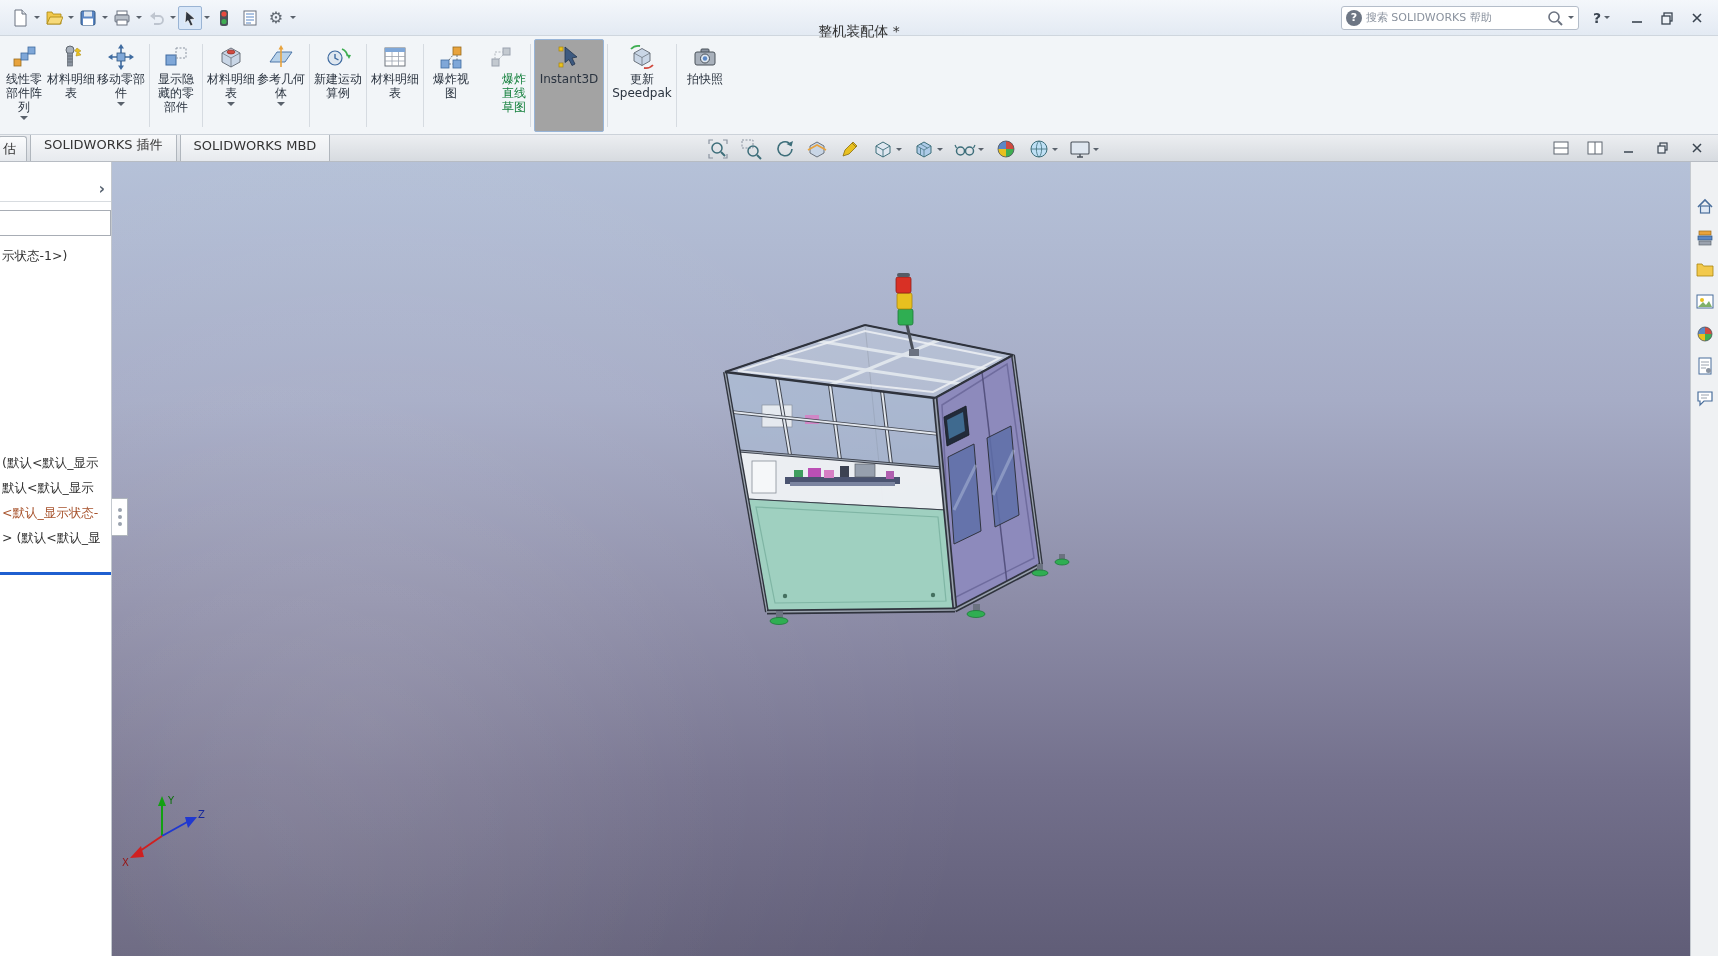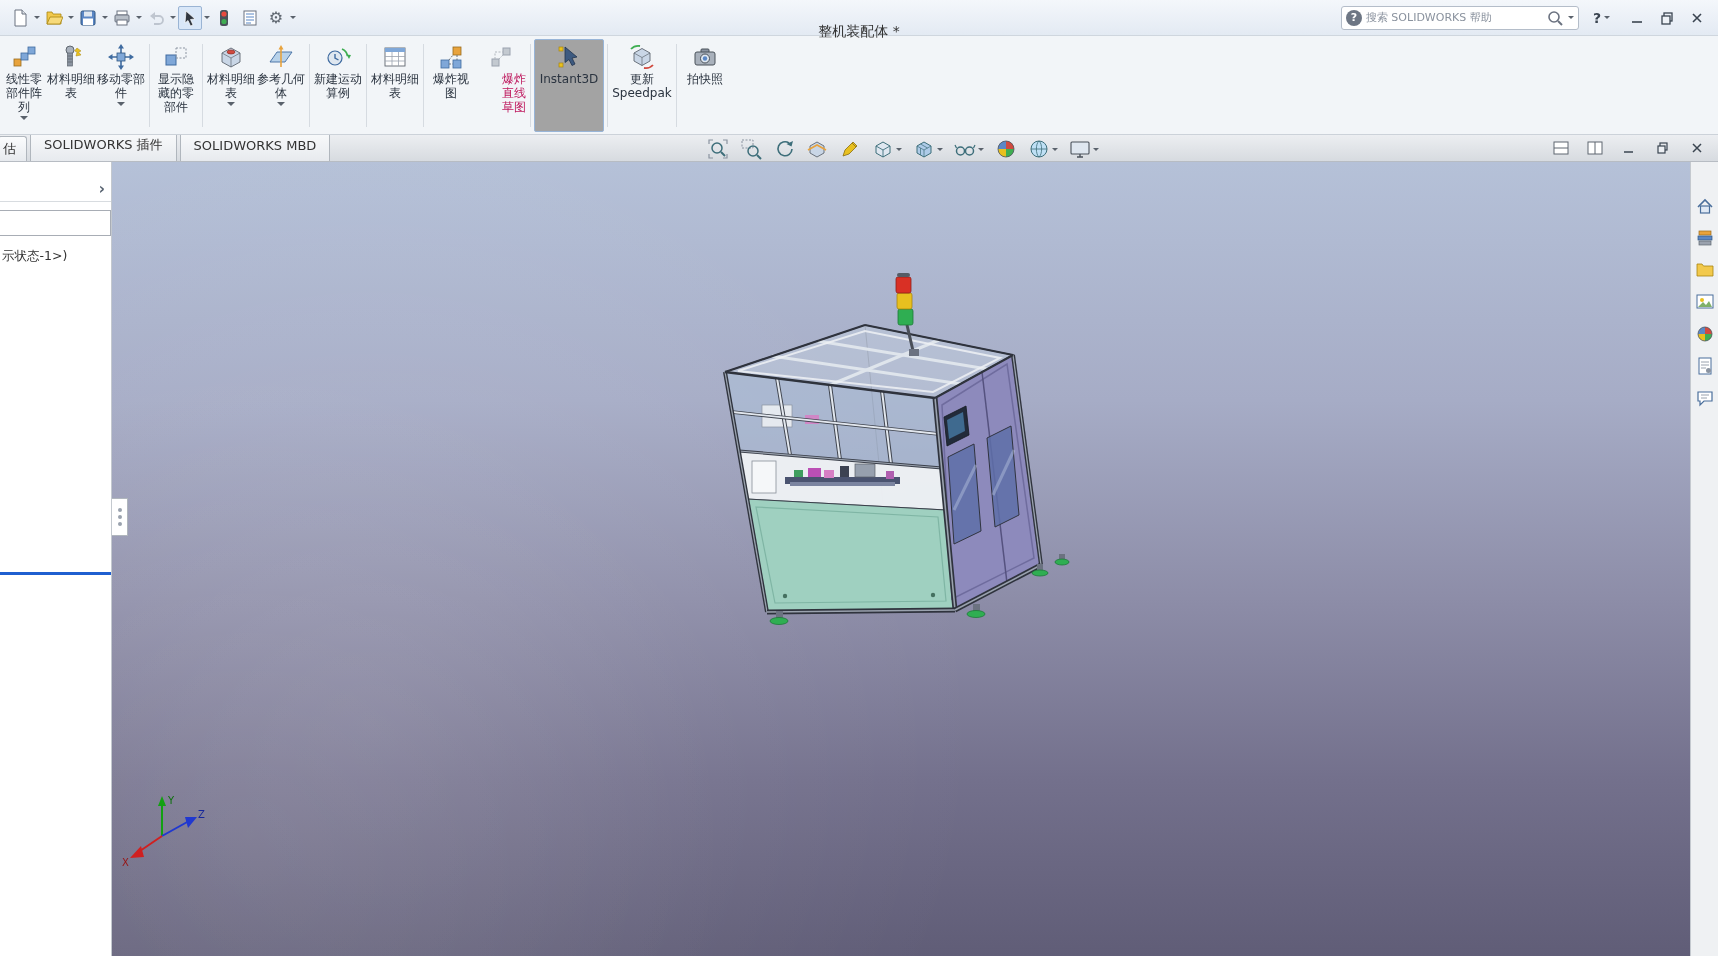--- a/index.html
+++ b/index.html
@@ -33,21 +33,21 @@
   .winctl { display:flex; align-items:center; gap:4px; }
   .wbtn { width:26px; height:22px; display:flex; align-items:center; justify-content:center; border-radius:2px; }
 
   
   .ribbon { position:absolute; top:36px; left:0; right:0; height:99px;
     background:#f2f5f8; border-bottom:1px solid #ccd2d9;
     display:flex; align-items:stretch; padding:3px 2px 2px 2px; z-index:29; }
   .rbtn { width:50px; display:flex; flex-direction:column; align-items:center;
     padding-top:4px; gap:2px; border:1px solid transparent; border-radius:2px; }
   .rlabel { font-size:12px; line-height:14px; text-align:center; color:#2b3440; }
-  .rbtn.disabled .rlabel { color:#be185d;margin-left:26px; }
+  .rbtn.disabled .rlabel { color:#15803d;margin-left:26px; }
   .rbtn.active { background:#a3a3a3; border-color:#98b5d8; }
   .rsep { width:1px; background:#d6dbe1; margin:5px 3px; }
   .i26 { width:26px; height:26px; display:block; flex:0 0 auto; }
   .i18 { width:18px; height:18px; display:block; }
   .i22 { width:22px; height:22px; display:block; }
   .i20 { width:20px; height:20px; display:block; }
   .gear-glyph { font-size:16px; color:#5f6770; line-height:1; }
 
   
   .tabrow { position:absolute; top:135px; left:0; right:0; height:27px;
@@ -469,20 +469,26 @@
   </div>
 
   <div class="viewport">
 
     <div class="leftpanel">
       <div class="lp-head">
         <span class="lp-chevron">›</span>
       </div>
       <input class="lp-filter" type="text" style="">
       <div class="lp-top-item">示状态-1&gt;)</div>
+      <div class="lp-items">
+        <div class="lp-item">(默认&lt;默认_显示</div>
+        <div class="lp-item">默认&lt;默认_显示</div>
+        <div class="lp-item" style="color:#a8542e">&lt;默认_显示状态-</div>
+        <div class="lp-item">&gt; (默认&lt;默认_显</div>
+      </div>
       <div class="rollback"></div>
     </div>
     <div class="splitter">
         <i></i>
         <i></i>
         <i></i>
       </div>
 
     <svg class="model-svg" viewBox="0 0 400 370">
 

